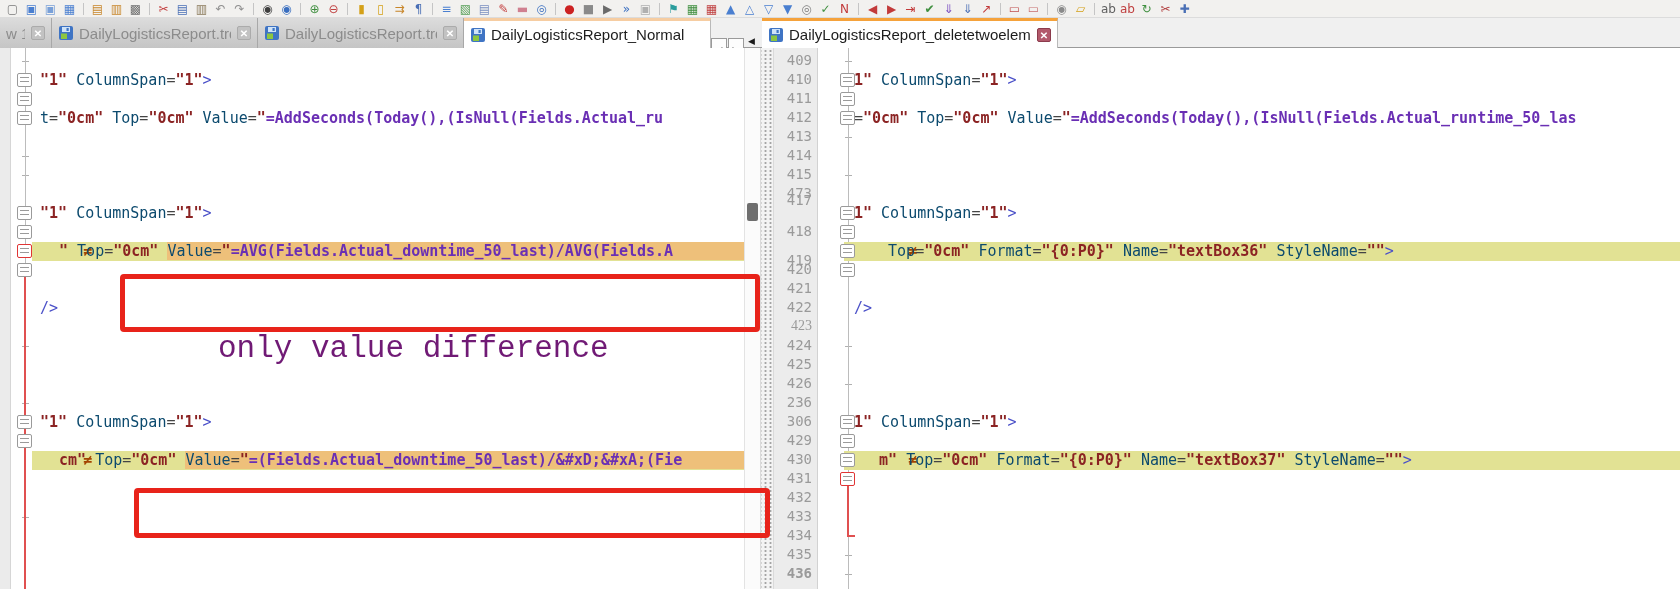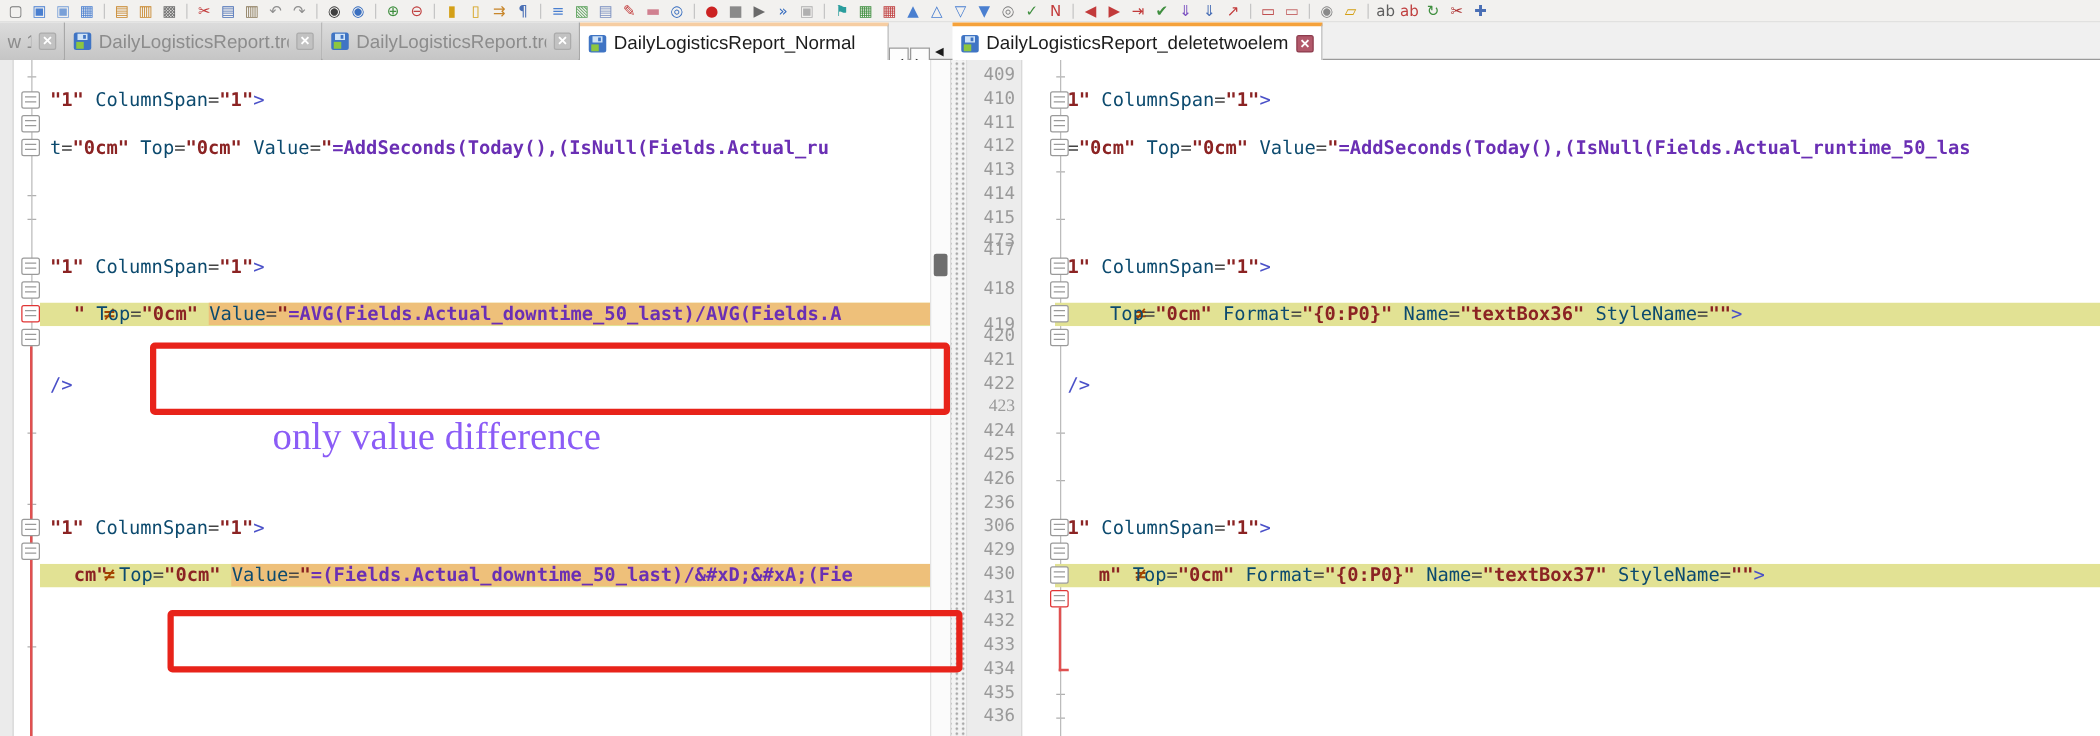--- a/index.html
+++ b/index.html
@@ -45,21 +45,21 @@
   .neq{position:absolute;top:0;color:#a34400;font-weight:bold;font-size:15px;z-index:2}
   .tk-n{color:#0c4a6e}
   .tk-v{color:#8b2323;font-weight:bold}
   .tk-e{color:#6a2fb4;font-weight:bold}
   .tk-b{color:#4a50c8}
   .tk-x{color:#444}
   
   .rbox{position:absolute;border:5px solid #e8231a;border-radius:4px;z-index:6;pointer-events:none}
   #rbox1{left:120px;top:226px;width:630px;height:48px}
   #rbox2{left:134px;top:440px;width:626px;height:40px}
-  #note{position:absolute;left:218px;top:283px;font-size:31px;color:#8b5cf6;z-index:6;font-family:Liberation Serif, serif}
+  #note{position:absolute;left:218px;top:283px;font-size:31px;color:#701a75;z-index:6;font-family:Liberation Mono, monospace}
 </style>
 </head>
 <body>
 
 <div id="toolbar">
     <div class="tico" style="color: rgb(122, 122, 122);">▢</div>
     <div class="tico" style="color: rgb(74, 127, 208);">▣</div>
     <div class="tico" style="color: rgb(121, 160, 216);">▣</div>
     <div class="tico" style="color: rgb(74, 127, 208);">▦</div>
     <div class="tsep"></div>
@@ -263,21 +263,21 @@
       <div class="lnum" style="top: 327px;">426</div>
       <div class="lnum" style="top: 346px;">236</div>
       <div class="lnum" style="top: 365px;">306</div>
       <div class="lnum" style="top: 384px;">429</div>
       <div class="lnum" style="top: 403px;">430</div>
       <div class="lnum" style="top: 422px;">431</div>
       <div class="lnum" style="top: 441px;">432</div>
       <div class="lnum" style="top: 460px;">433</div>
       <div class="lnum" style="top: 479px;">434</div>
       <div class="lnum" style="top: 498px;">435</div>
-      <div class="lnum" style="top: 517px;">436</div>
+      <div class="lnum" style="top: 517px; font-weight: bold;">436</div>
     </div>
   <div class="pane" id="rpane">
       <div class="gtick" style="left: 27px; top: 13px;"></div>
       <div class="gtick" style="left: 27px; top: 89px;"></div>
       <div class="gtick" style="left: 27px; top: 127px;"></div>
       <div class="gtick" style="left: 27px; top: 298px;"></div>
       <div class="gtick" style="left: 27px; top: 336px;"></div>
       <div class="gtick" style="left: 27px; top: 507px;"></div>
       <div class="gtick" style="left: 27px; top: 526px;"></div>
       <div class="fbox" style="left: 22px; top: 25px;">

